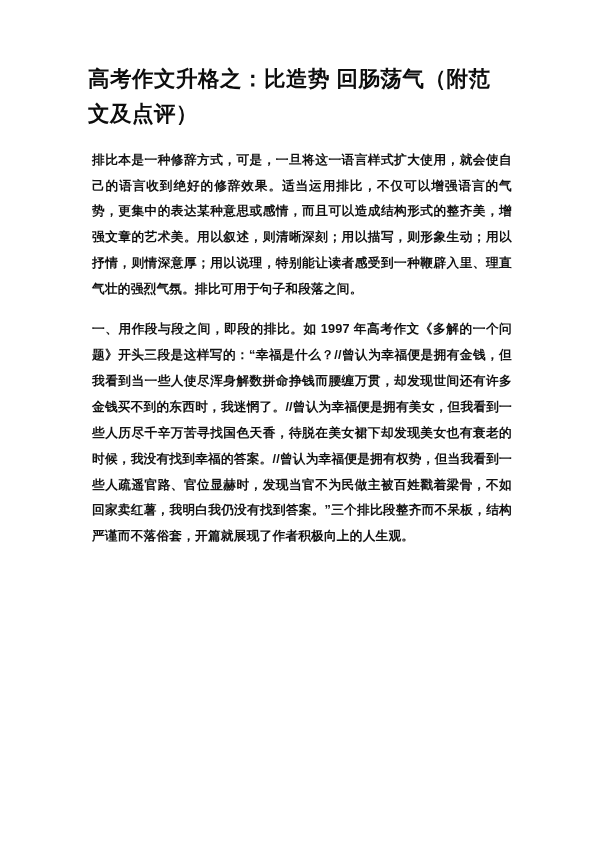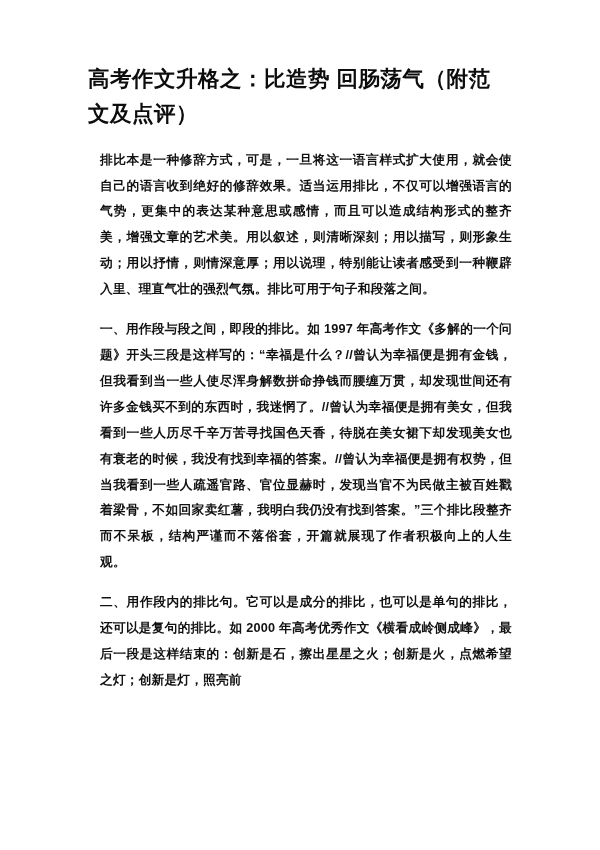--- a/index.html
+++ b/index.html
@@ -36,21 +36,21 @@
     color: #0d0d0d;
     margin: 0 0 16px 0;
     word-break: break-all;
   }
   .para {
     font-size: 12.7px;
     font-weight: bold;
     line-height: 2.04;
     letter-spacing: 0.2px;
     color: #111111;
-    margin: 0 0 14px 12px;
+    margin: 0 0 14px 4px;
     text-align: justify;
     word-break: break-all;
   }
   .para:last-child {
     margin-bottom: 0;
   }
   
   .edge-top, .edge-bottom, .edge-left, .edge-right {
     position: absolute;
     background: #ffffff;
@@ -67,21 +67,20 @@
 <div id="page">
 
   <div class="page-inner">
 
     <h1 class="doc-title">高考作文升格之：比造势 回肠荡气（附范文及点评）</h1>
 
     <p class="para">排比本是一种修辞方式，可是，一旦将这一语言样式扩大使用，就会使自己的语言收到绝好的修辞效果。适当运用排比，不仅可以增强语言的气势，更集中的表达某种意思或感情，而且可以造成结构形式的整齐美，增强文章的艺术美。用以叙述，则清晰深刻；用以描写，则形象生动；用以抒情，则情深意厚；用以说理，特别能让读者感受到一种鞭辟入里、理直气壮的强烈气氛。排比可用于句子和段落之间。</p>
 
     <p class="para">一、用作段与段之间，即段的排比。如 1997 年高考作文《多解的一个问题》开头三段是这样写的：“幸福是什么？//曾认为幸福便是拥有金钱，但我看到当一些人使尽浑身解数拼命挣钱而腰缠万贯，却发现世间还有许多金钱买不到的东西时，我迷惘了。//曾认为幸福便是拥有美女，但我看到一些人历尽千辛万苦寻找国色天香，待脱在美女裙下却发现美女也有衰老的时候，我没有找到幸福的答案。//曾认为幸福便是拥有权势，但当我看到一些人疏遥官路、官位显赫时，发现当官不为民做主被百姓戳着梁骨，不如回家卖红薯，我明白我仍没有找到答案。”三个排比段整齐而不呆板，结构严谨而不落俗套，开篇就展现了作者积极向上的人生观。</p>
 
-    <p class="para">二、用作段内的排比句。它可以是成分的排比，也可以是单句的排比，还可以是复句的排比。如 2000 年高考优秀作文《横看成岭侧成峰》，最后一段是这样结束的：创新是石，擦出星星之火；创新是火，点燃希望之灯；创新是灯，照亮前</p>
 
   </div>
 
   <div class="edge-top"></div>
   <div class="edge-bottom"></div>
   <div class="edge-left"></div>
   <div class="edge-right"></div>
 
 </div>
 

